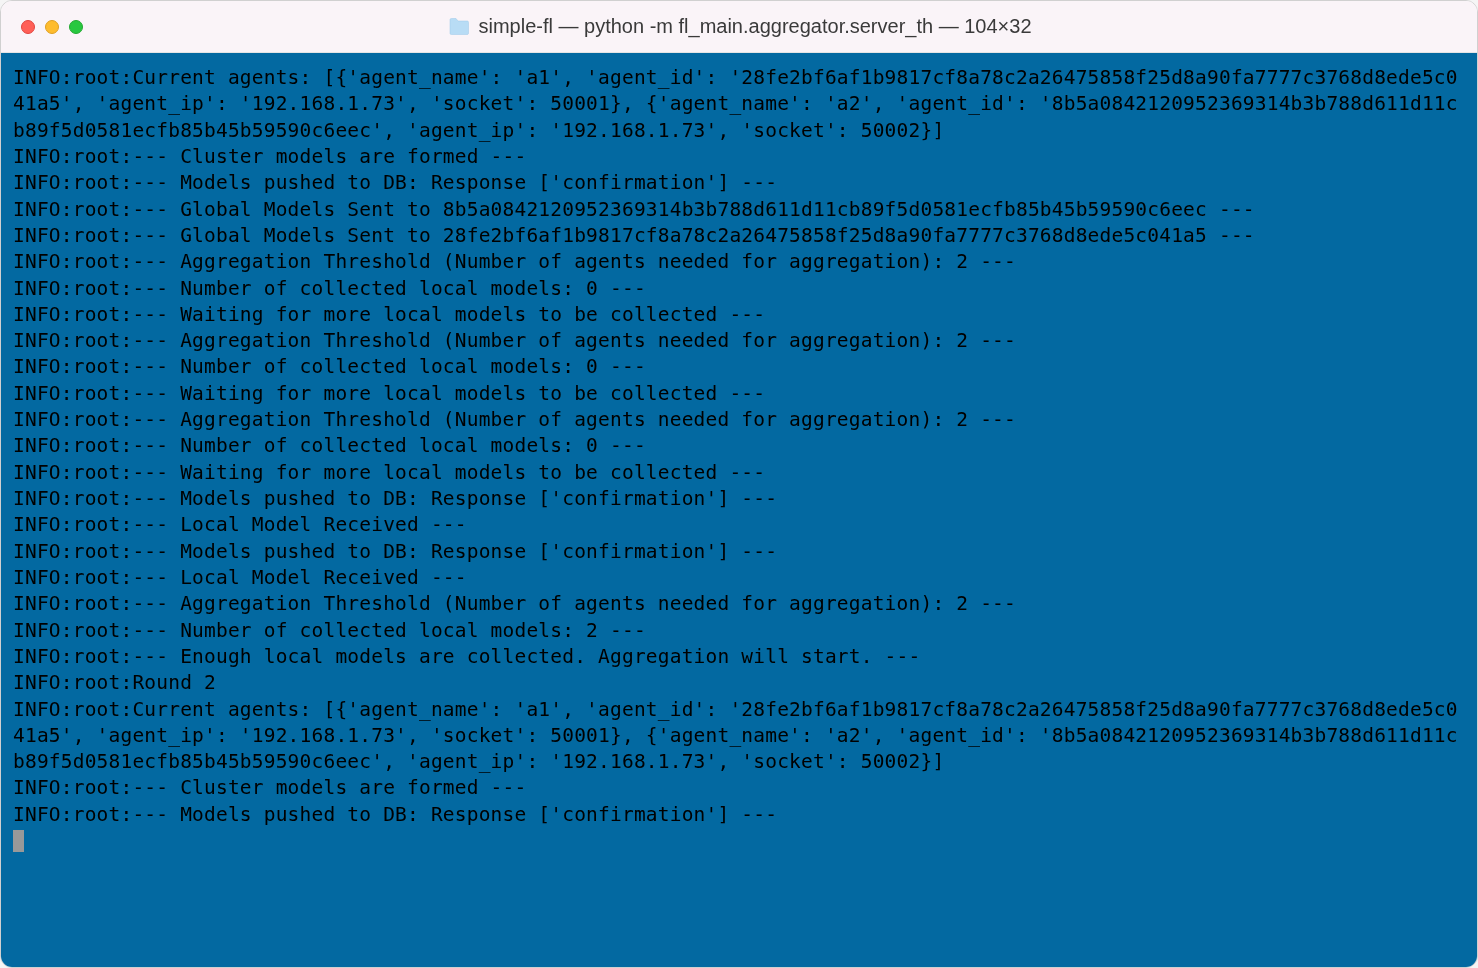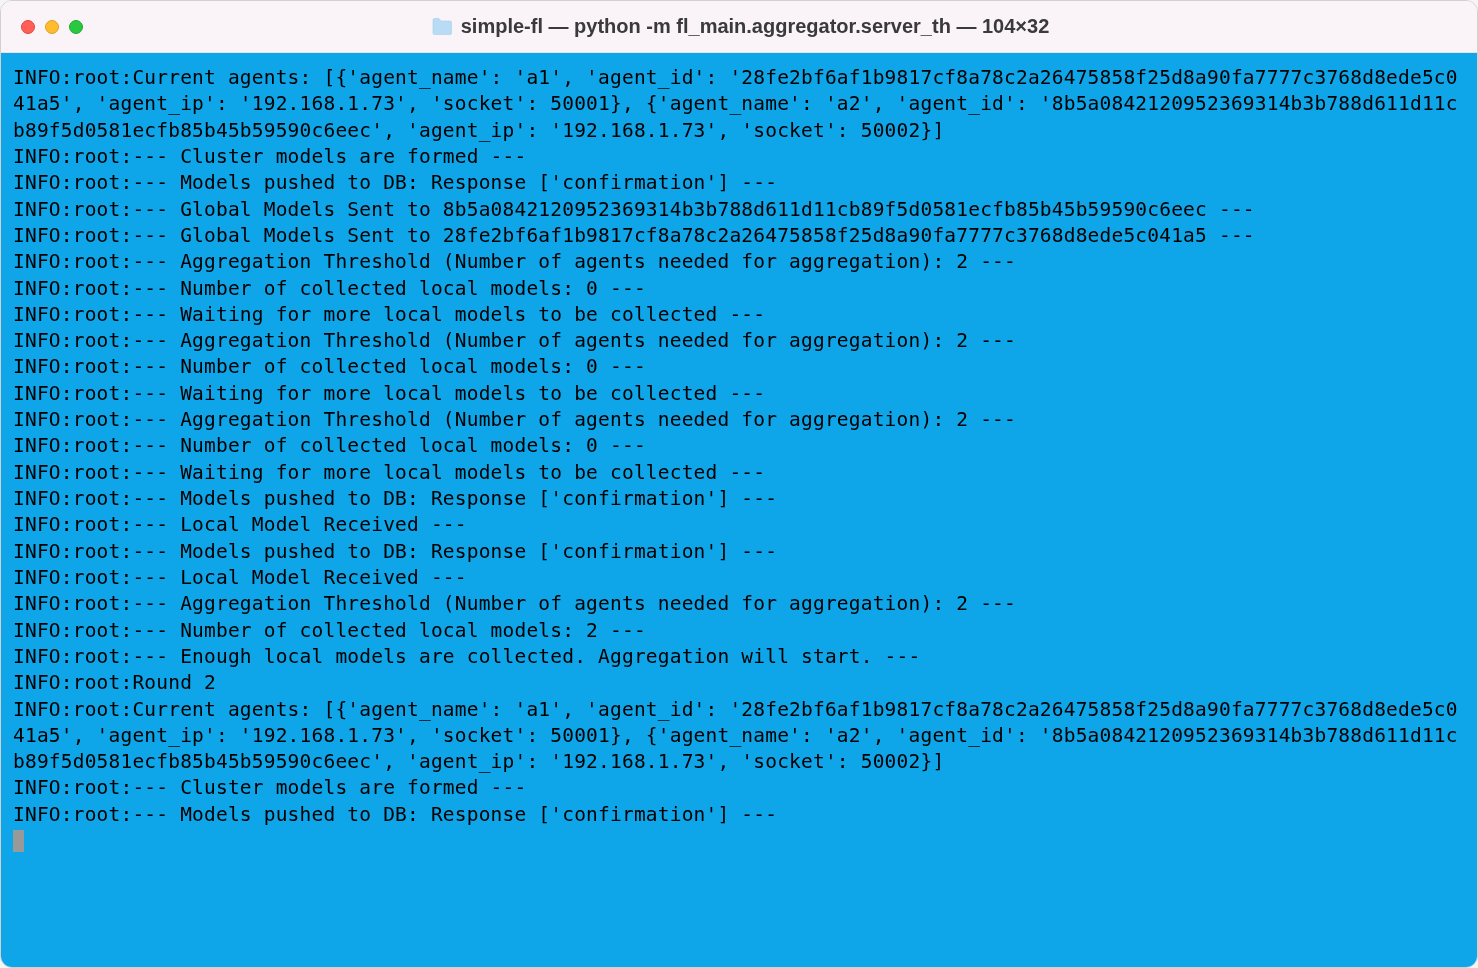--- a/index.html
+++ b/index.html
@@ -54,26 +54,26 @@
       gap: 8px;
       margin-left: -60px;
     }
     .folder-icon {
       width: 22px;
       height: 18px;
       display: inline-block;
     }
     .window-title {
       font-size: 20px;
-      font-weight: 700;
+      font-weight: 400;
       color: #3a3a3a;
     }
     .terminal-content {
       flex: 1;
-      background: #0ea5e9;
+      background: #0369a1;
       padding: 12px 12px;
       font-family: "SF Mono", "Menlo", "Monaco", "Consolas", monospace;
       font-size: 19.5px;
       line-height: 1.35;
       color: #000000;
       white-space: pre-wrap;
       word-break: break-all;
       overflow: hidden;
       letter-spacing: 0.2px;
     }

